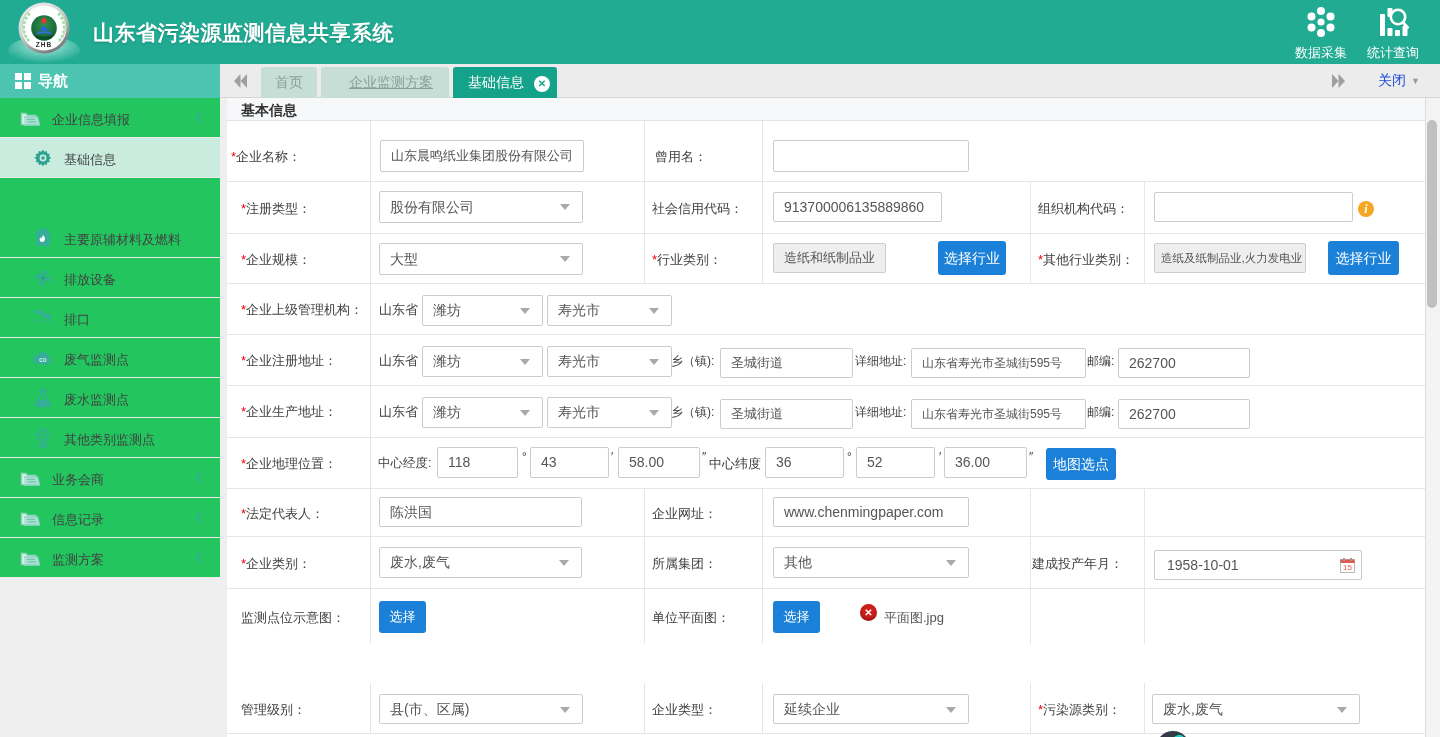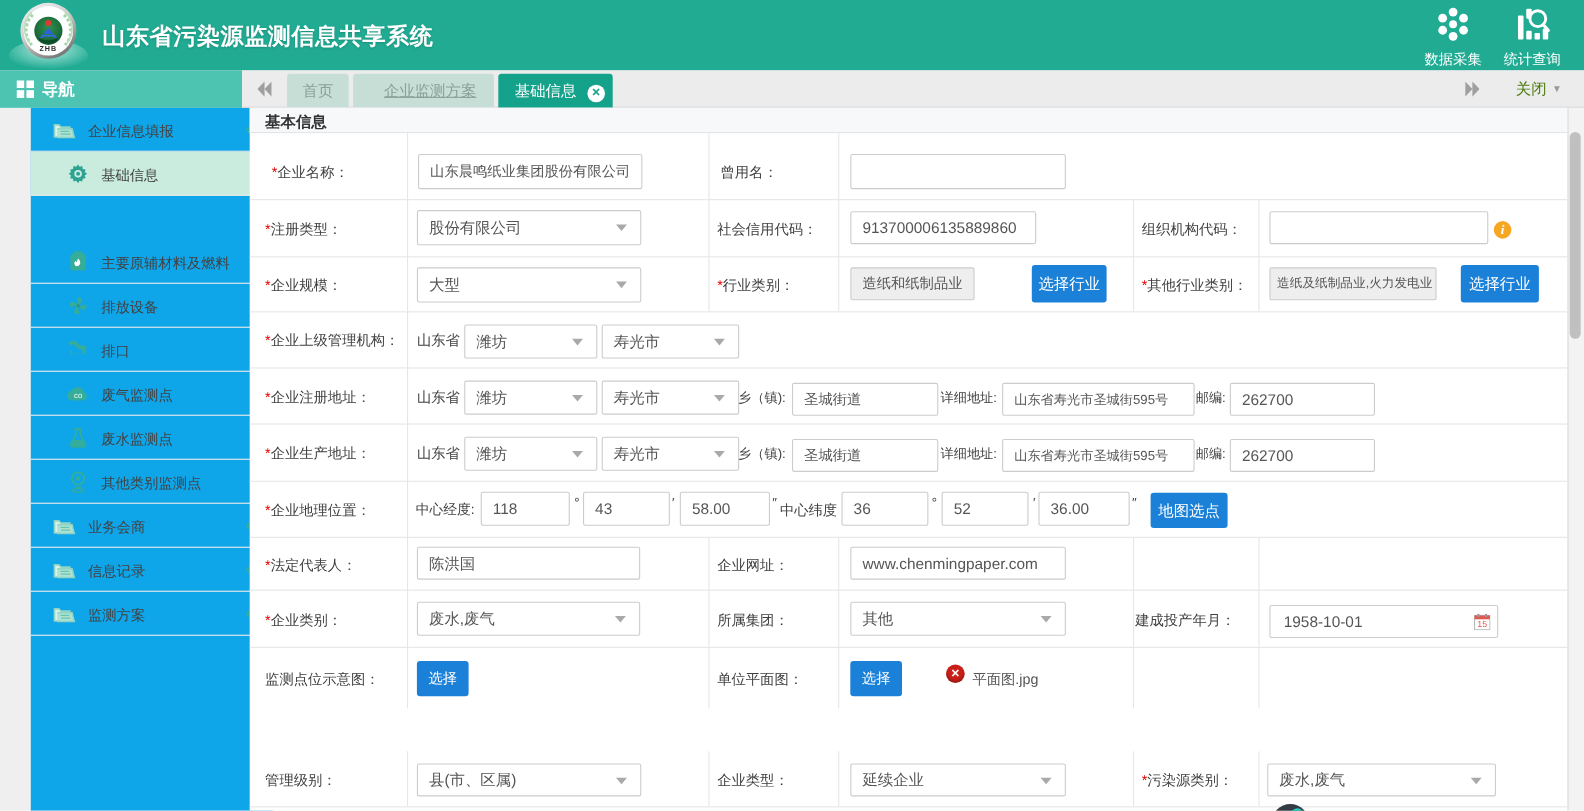--- a/index.html
+++ b/index.html
@@ -9,21 +9,21 @@
 
 
 #header { position:absolute; left:0; top:0; width:1440px; height:64px; background:#21ab93; }
 #title { position:absolute; left:93px; top:19px; color:#fff; font-size:21px; font-weight:bold; letter-spacing:0.5px; text-shadow:0 1px 2px rgba(0,60,50,.25); }
 .hbtn { position:absolute; top:6px; width:78px; text-align:center; color:#fff; }
 .hbtn .txt { font-size:13px; margin-top:2px; }
 
 
 #navstrip { position:absolute; left:0; top:64px; width:220px; height:34px; background:#4cc4b1; color:#fff; }
 #navstrip .t { position:absolute; left:38px; top:8px; font-size:15px; font-weight:bold; }
-#sidebar { position:absolute; left:0; top:98px; width:220px; height:639px; background:#0ea5e9;margin-left:28px; }
+#sidebar { position:absolute; left:0; top:98px; width:220px; height:480px; background:#22c55e; }
 .mi { position:absolute; left:0; width:220px; height:40px; border-bottom:1px solid #ebebeb; }
 .mi .lbl { position:absolute; top:13px; font-size:13px; color:#424242; }
 .mi .lbl1 { left:52px; }
 .mi .lbl2 { left:64px; }
 .mi.cur { background:#c9ecdf; }
 .micon { position:absolute; }
 
 
 #tabbar { position:absolute; left:220px; top:64px; width:1220px; height:34px; background:#ececec; border-bottom:1px solid #d5d5d5; }
 .tab { position:absolute; top:3px; height:31px; border-radius:3px 3px 0 0; font-size:14px; line-height:31px; text-align:left; }
@@ -277,21 +277,21 @@
   <div class="tab active" style="left:233px;width:104px;">
     <span style="margin-left:15px">基础信息</span>
     <span style="display:inline-block;width:16px;height:16px;border-radius:8px;background:#fff;color:#14a28a;font-size:10px;line-height:16px;text-align:center;vertical-align:0px;margin-left:6px;font-weight:bold">✕</span>
   </div>
   <svg class="abs" style="left:1112px;top:10px" width="13" height="14" viewBox="0 0 13 14">
       <g fill="#9f9f9f">
         <path d="M0,0 v14 l6.5,-7z"></path>
         <path d="M6.5,0 v14 l6.5,-7z"></path>
       </g>
     </svg>
-  <span class="abs" style="left:1158px;top:8px;color:#4d7c0f;font-size:14px">关闭</span>
+  <span class="abs" style="left:1158px;top:8px;color:#1d4ed8;font-size:14px">关闭</span>
   <span class="abs" style="left:1191px;top:12px;color:#9a9a9a;font-size:9px">▼</span>
 </div>
 <div id="panel">
 
   <div class="sect" style="top:0;height:23px">
       <b style="top:4px">基本信息</b>
     </div>
 
   <div class="hl" style="top:83px"></div>
   <div class="hl" style="top:135px"></div>
@@ -312,21 +312,21 @@
   <div class="vl" style="left:535px;top:23px;height:162px"></div>
   <div class="vl" style="left:535px;top:390px;height:156px"></div>
   <div class="vl" style="left:535px;top:585px;height:50px"></div>
   <div class="vl" style="left:803px;top:83px;height:102px"></div>
   <div class="vl" style="left:803px;top:390px;height:156px"></div>
   <div class="vl" style="left:803px;top:585px;height:50px"></div>
   <div class="vl" style="left:917px;top:83px;height:102px"></div>
   <div class="vl" style="left:917px;top:390px;height:156px"></div>
   <div class="vl" style="left:917px;top:585px;height:50px"></div>
 
-  <div class="lab" style="left:20px;top:50px"><span class="red">*</span>企业名称：</div>
+  <div class="lab" style="left:4px;top:50px"><span class="red">*</span>企业名称：</div>
   <div class="inp" style="left:153px;top:42px;width:204px;height:32px;line-height:30px;font-size:13px">山东晨鸣纸业集团股份有限公司</div>
   <div class="lab" style="left:428px;top:50px">曾用名：</div>
   <div class="inp" style="left:546px;top:42px;width:196px;height:32px"></div>
 
   <div class="lab" style="left:14px;top:102px"><span class="red">*</span>注册类型：</div>
   <div class="sel" style="left:152px;top:93px;width:204px;height:32px;line-height:30px">股份有限公司</div>
   <div class="lab" style="left:425px;top:102px">社会信用代码：</div>
   <div class="inp" style="left:546px;top:94px;width:169px;height:30px">913700006135889860</div>
   <div class="lab" style="left:811px;top:102px">组织机构代码：</div>
   <div class="inp" style="left:927px;top:94px;width:199px;height:30px"></div>

